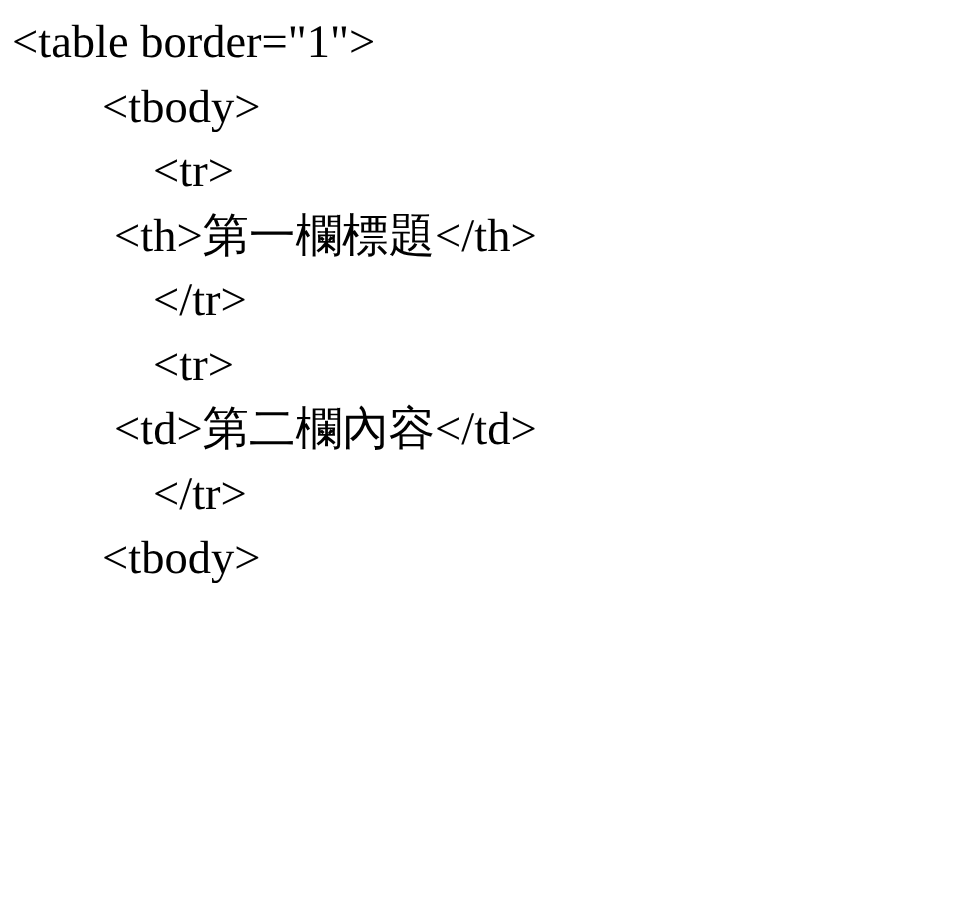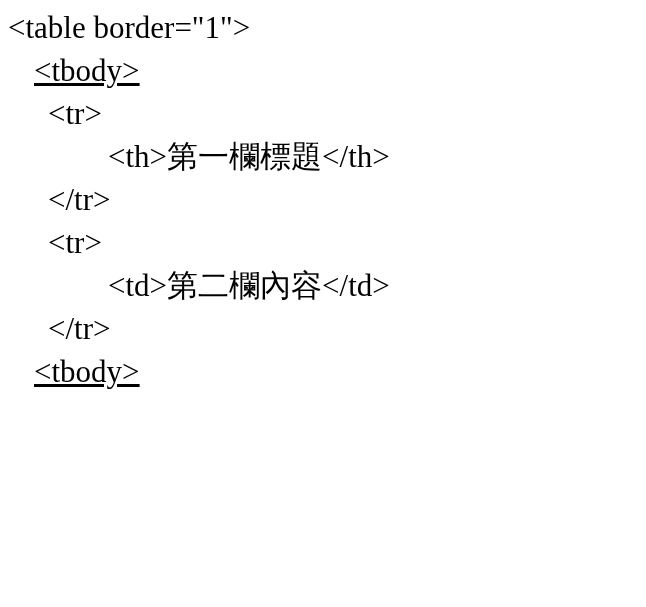--- a/index.html
+++ b/index.html
@@ -20,23 +20,23 @@
     font-size: 31px;
     line-height: 43px;
     color: #000000;
     white-space: nowrap;
   }
   .code-line {
     height: 43px;
   }
   
   .ind0 { padding-left: 8px; }
-  .ind1 { padding-left: 34px; text-decoration: underline; }
-  .ind2 { padding-left: 48px; }
-  .ind3 { padding-left: 108px; }
+  .ind1 { padding-left: 68px; }
+  .ind2 { padding-left: 102px; }
+  .ind3 { padding-left: 76px; }
 </style>
 </head>
 <body>
 
 <div class="page">
   <div class="code-block">
     <div class="code-line ind0">&lt;table border="1"&gt;</div>
     <div class="code-line ind1">&lt;tbody&gt;</div>
     <div class="code-line ind2">&lt;tr&gt;</div>
     <div class="code-line ind3">&lt;th&gt;第一欄標題&lt;/th&gt;</div>

